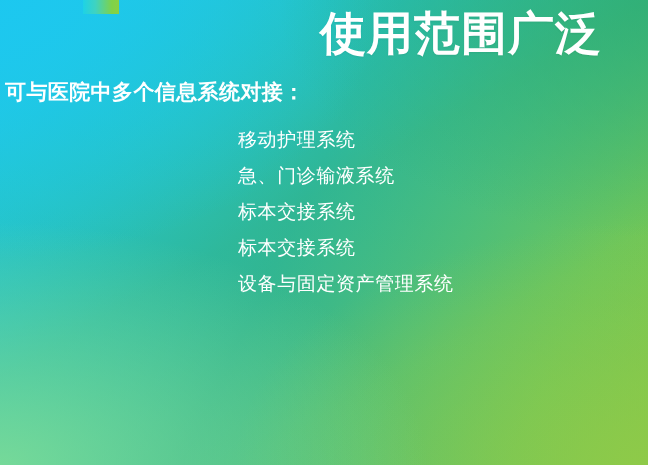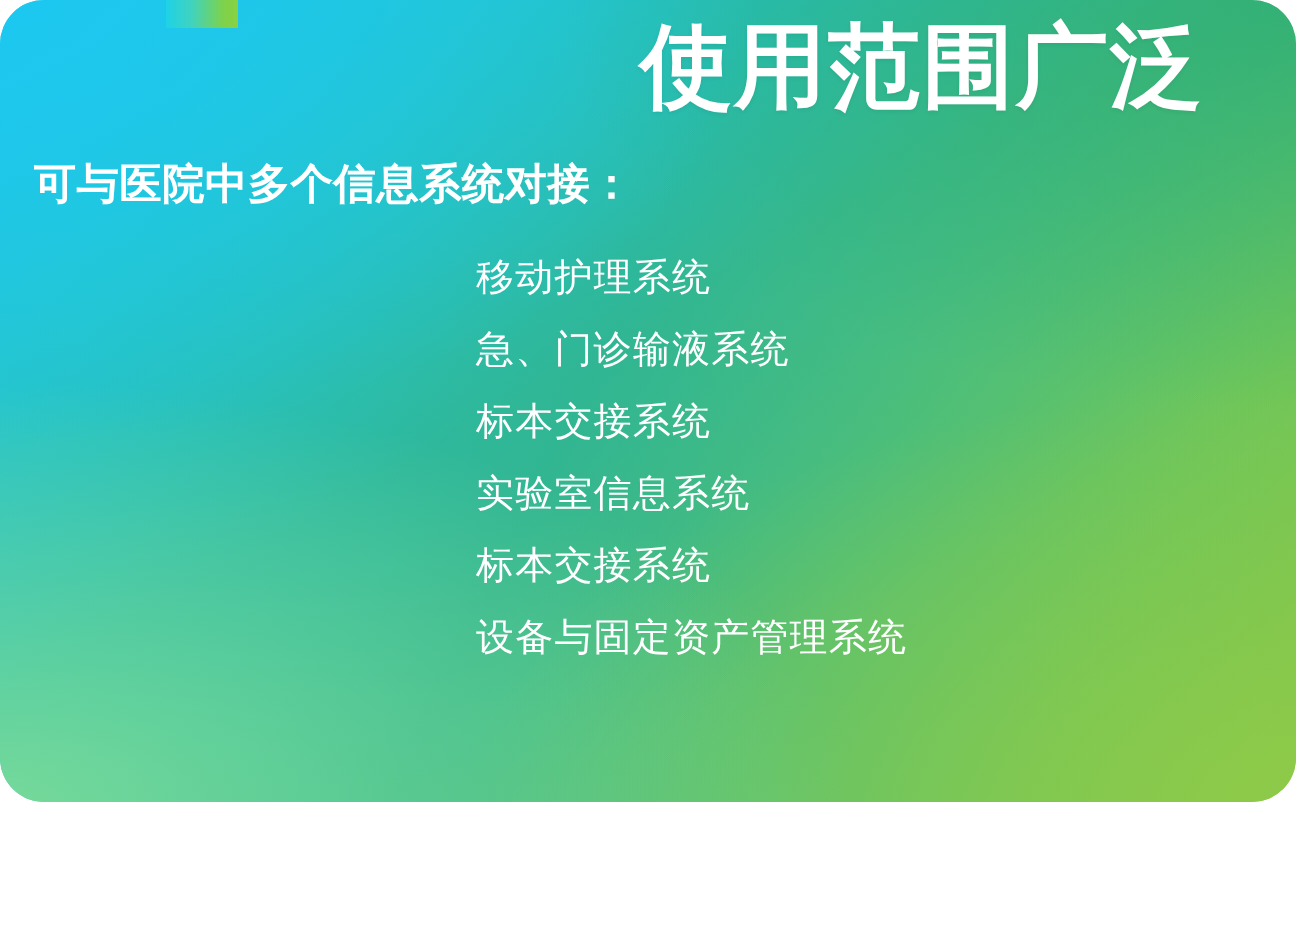--- a/index.html
+++ b/index.html
@@ -5,21 +5,21 @@
 <style>
   html, body {
     margin: 0;
     padding: 0;
     background: #ffffff;
   }
 
   #slide {
     position: relative;
     width: 648px;
-    height: 401px;
+    height: 465px;
     overflow: hidden;
     font-family: Liberation Serif, serif;
     
     background:
       linear-gradient(150deg,
         rgba(32, 200, 238, 0.95) 0%,
         rgba(35, 198, 205, 0.75) 22%,
         rgba(45, 185, 150, 0.35) 45%,
         rgba(120, 205, 85, 0.10) 72%,
         rgba(140, 200, 70, 0.00) 100%),
@@ -28,21 +28,20 @@
         #2cbfb6 24%,
         #31b492 46%,
         #4fbe78 66%,
         #6cc55c 84%,
         #80c64a 100%),
       linear-gradient(to bottom,
         #1ec2d6 0%,
         #33b48e 50%,
         #77d37d 100%);
     background-blend-mode: normal, normal, normal;
-    border-radius: 22px;
   }
 
   
   #gradient-overlay {
     position: absolute;
     inset: 0;
     background:
       radial-gradient(120% 95% at 0% 100%, rgba(130, 222, 150, 0.85) 0%, rgba(130, 222, 150, 0.0) 55%),
       radial-gradient(110% 90% at 100% 100%, rgba(146, 203, 72, 0.80) 0%, rgba(146, 203, 72, 0.0) 58%),
       radial-gradient(95% 85% at 100% 0%, rgba(38, 170, 118, 0.70) 0%, rgba(38, 170, 118, 0.0) 60%),
@@ -68,21 +67,21 @@
     font-size: 46px;
     font-weight: bold;
     letter-spacing: 1px;
     line-height: 1.12;
     white-space: nowrap;
     text-shadow: 0 1px 2px rgba(0, 0, 0, 0.06);
   }
 
   #subtitle {
     position: absolute;
-    left: 17px;
+    left: 5px;
     top: 78px;
     margin: 0;
     color: #ffffff;
     font-size: 21px;
     font-weight: bold;
     letter-spacing: 0.4px;
     white-space: nowrap;
   }
 
   #system-list {
@@ -117,18 +116,17 @@
   <div id="accent-bar"></div>
 
   <h1 id="title">使用范围广泛</h1>
 
   <p id="subtitle">可与医院中多个信息系统对接：</p>
 
   <ul id="system-list">
     <li>移动护理系统</li>
     <li>急、门诊输液系统</li>
     <li>标本交接系统</li>
-    <li>实验室信息系统</li>
     <li>标本交接系统</li>
     <li>设备与固定资产管理系统</li>
   </ul>
 
 </div>
 
 </body></html>

